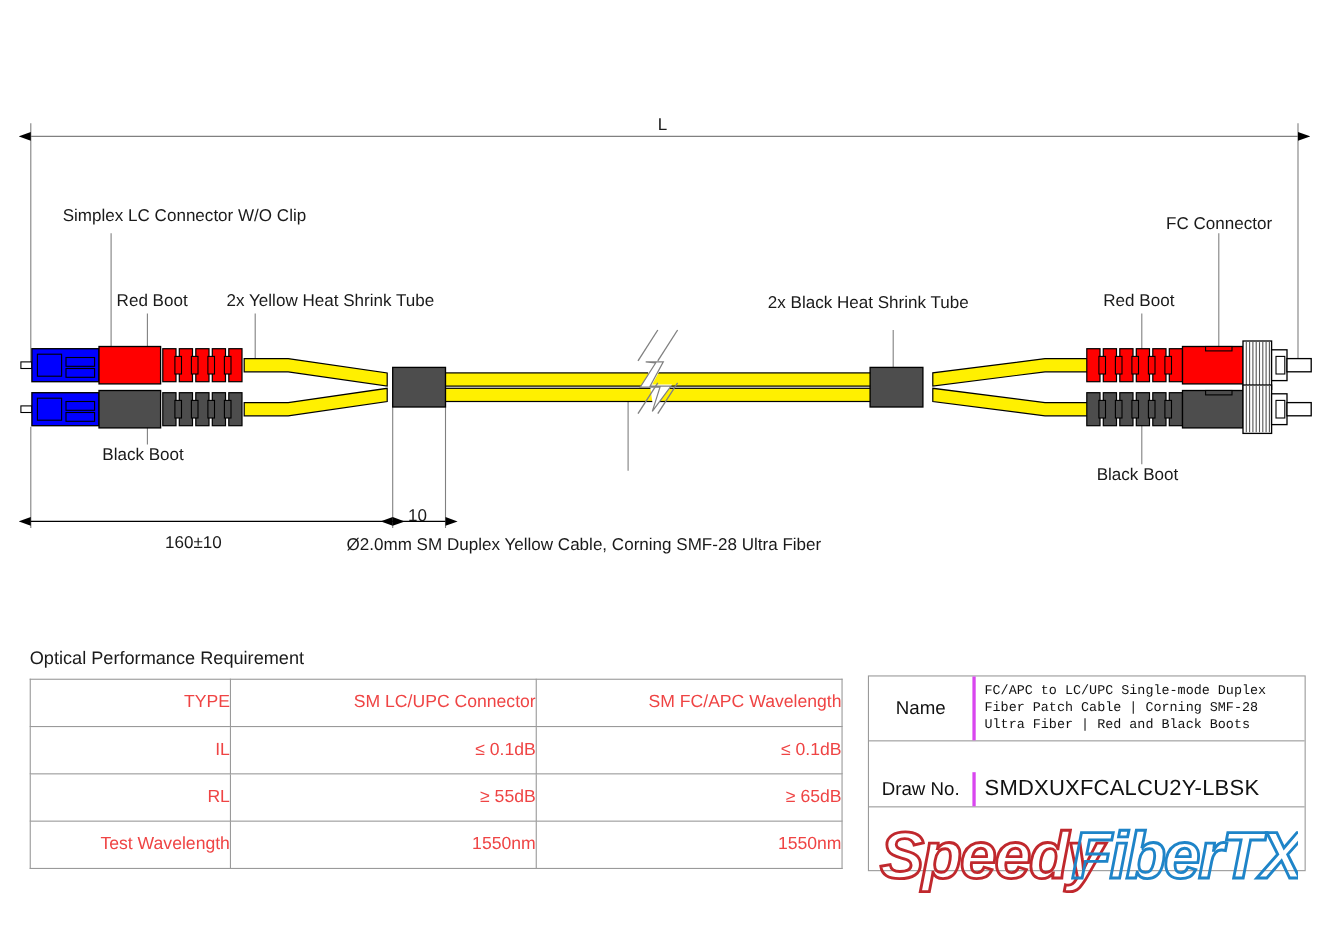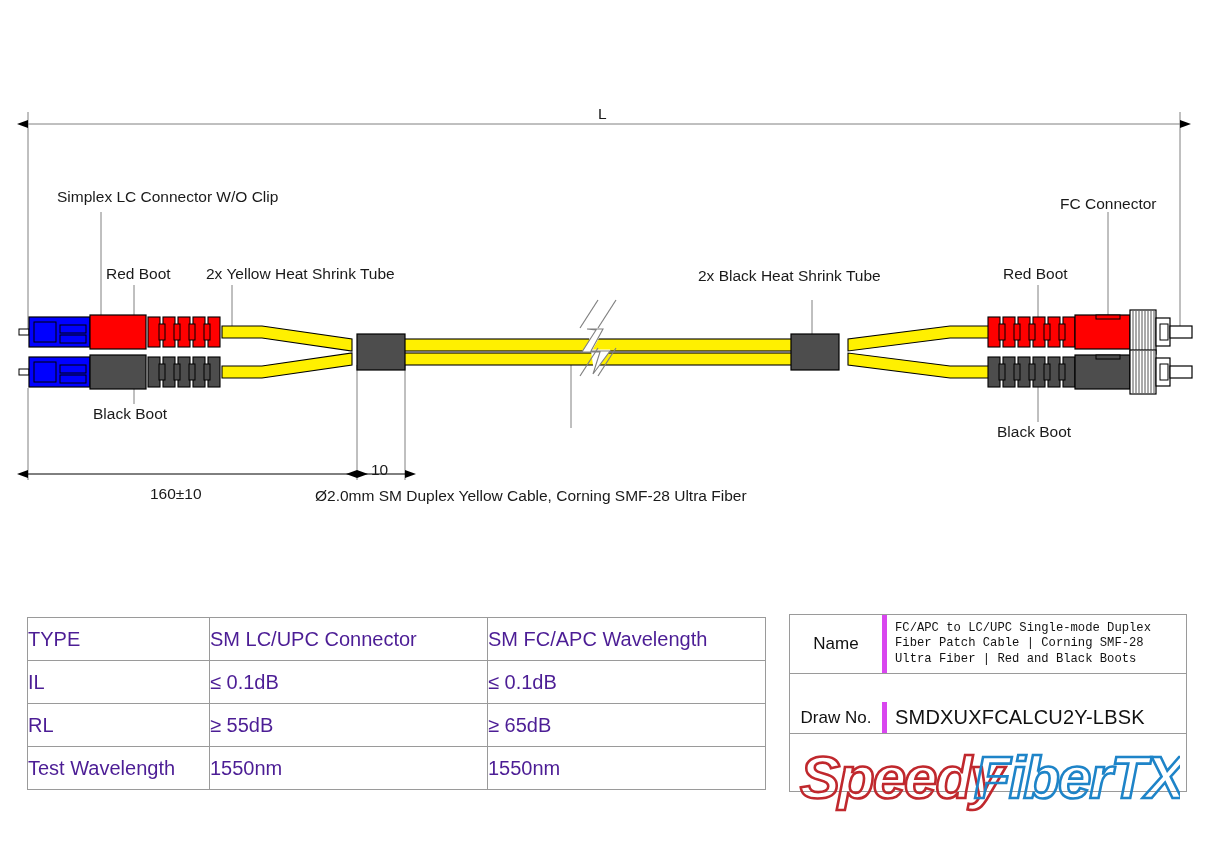--- a/index.html
+++ b/index.html
@@ -9,31 +9,31 @@
   svg.drawing{position:absolute;left:0;top:0;width:1214px;height:859px;}
 
   .lbl{position:absolute;font-family:"Liberation Sans",sans-serif;
        font-size:15.5px;color:#1a1a1a;white-space:nowrap;line-height:1;}
   .lbl.dim{font-size:15.5px;}
 
   
   .perf-title{position:absolute;left:27px;top:590px;font-size:16.5px;color:#1a1a1a;}
   table.perf{position:absolute;left:27px;top:617px;width:738px;
              border-collapse:collapse;table-layout:fixed;}
-  table.perf td{border:1px solid #9a9a9a;text-align:left;
-                font-size:20px;color:#4c1d95;height:42px;padding:0;}
+  table.perf td{border:1px solid #9a9a9a;text-align:right;
+                font-size:16px;color:#ef4444;height:42px;padding:0;}
   table.perf col.c1{width:182px;}
   table.perf col.c2{width:278px;}
   table.perf col.c3{width:278px;}
 
   
   .tblock{position:absolute;left:789px;top:614px;width:398px;height:178px;
           border:1px solid #9a9a9a;box-sizing:border-box;}
   .tb-row{display:flex;border-bottom:1px solid #9a9a9a;box-sizing:border-box;}
-  .tb-name-cell{width:97px;flex:0 0 97px;border-right:5px solid #d946ef;
+  .tb-name-cell{width:97px;flex:0 0 97px;border-right:3px solid #d946ef;
                 display:flex;align-items:center;justify-content:center;
                 font-size:17px;color:#111;box-sizing:border-box;}
   .tb-val-cell{flex:1;display:flex;align-items:center;padding:5px 8px;
                box-sizing:border-box;}
   .tb-row.r1{height:59px;}
   .tb-row.r2{height:32px;margin-top:28px;}
   .name-text{font-family:Liberation Mono, monospace;font-size:12.2px;
              line-height:1.28;color:#111;}
   .draw-text{font-size:20px;color:#111;letter-spacing:.2px;}
   .logo-cell{height:85px;display:flex;align-items:center;
@@ -258,20 +258,21 @@
   <div class="lbl" style="left:1003px;top:266px;">Red Boot</div>
 
   <div class="lbl" style="left:997px;top:424px;">Black Boot</div>
 
   <div class="lbl dim" style="left:150px;top:462px;margin-top:24px;">160±10</div>
 
   <div class="lbl dim" style="left:371px;top:462px;">10</div>
 
   <div class="lbl" style="left:315px;top:488px;">Ø2.0mm SM Duplex Yellow Cable, Corning SMF-28 Ultra Fiber</div>
 
+  <div class="perf-title">Optical Performance Requirement</div>
 
   <table class="perf">
     <colgroup>
         <col class="c1">
         <col class="c2">
         <col class="c3">
       </colgroup>
     <tbody>
       <tr>
         <td>TYPE</td>

